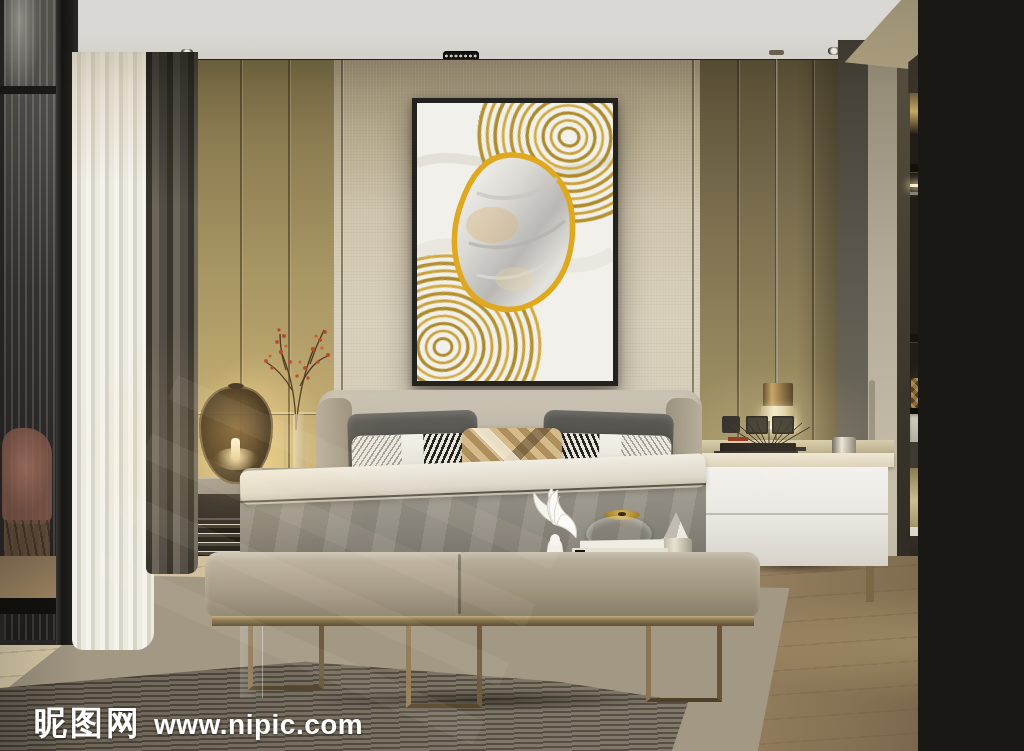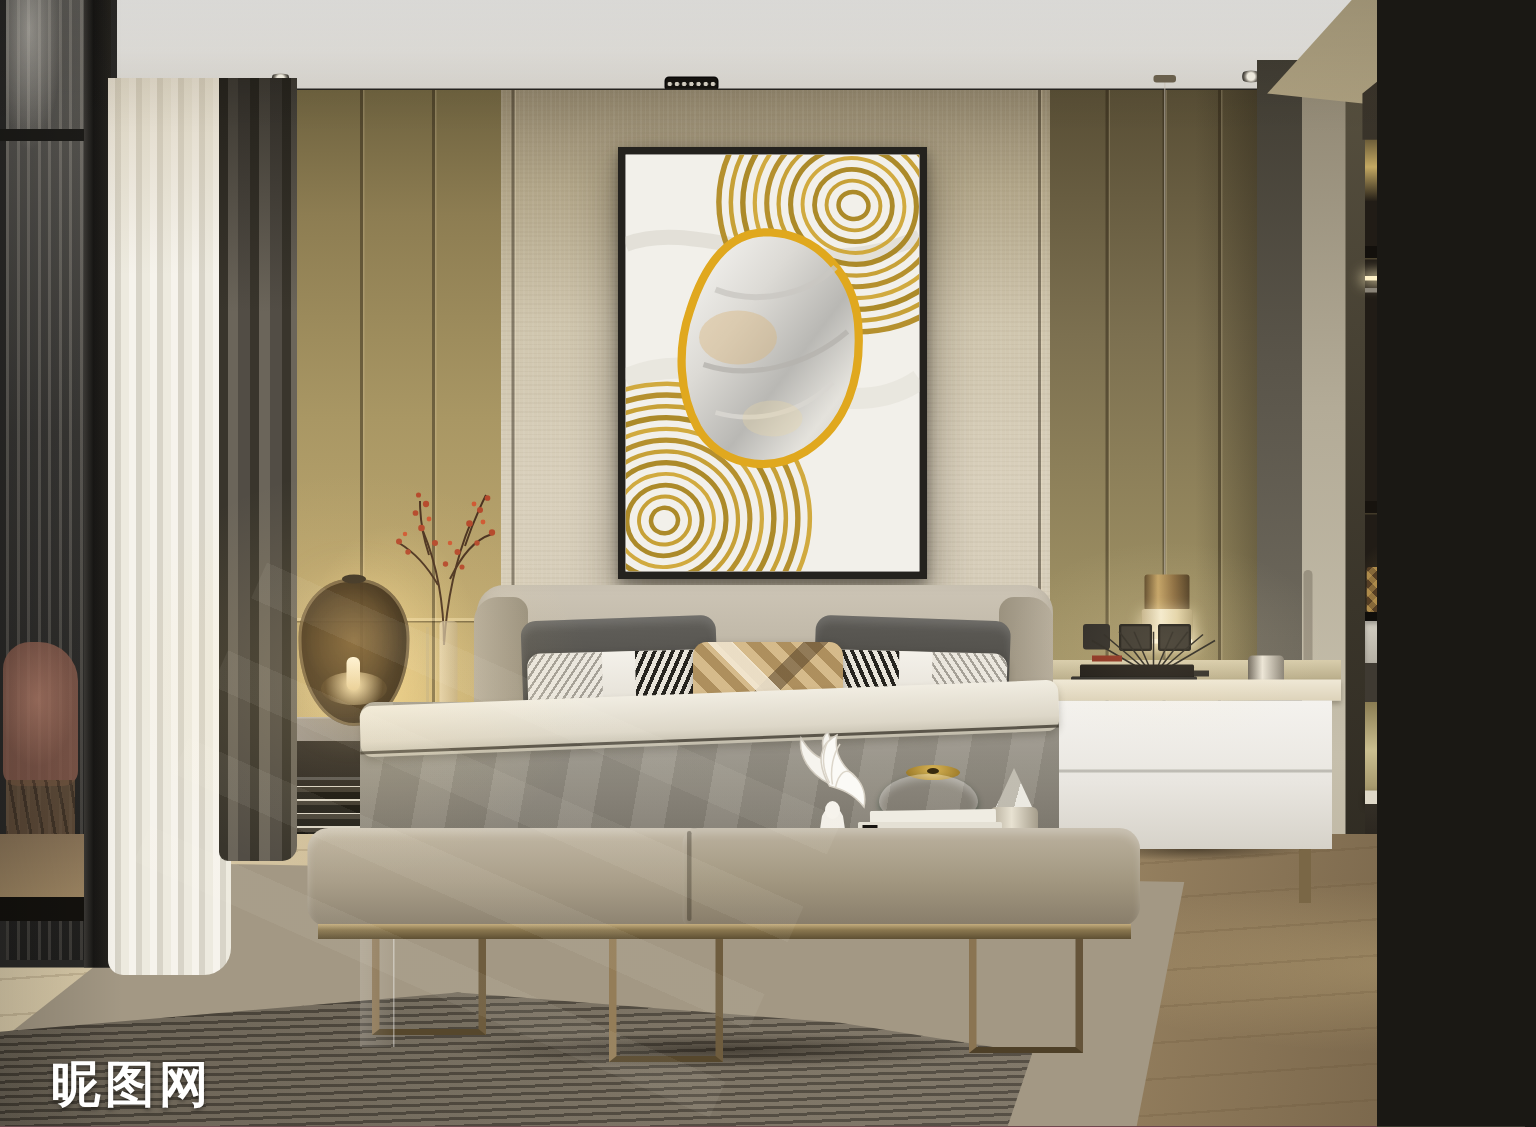--- a/index.html
+++ b/index.html
@@ -1,17 +1,17 @@
 <!DOCTYPE html>
 <html><head>
 <meta charset="utf-8">
 <style>
   html,body{margin:0;padding:0;background:#1a1814;}
   .scene{position:relative;width:918px;height:751px;overflow:hidden;
-         background:#ec4899;font-family:Liberation Sans, sans-serif;}
+         background:#8b5cf6;font-family:Liberation Sans, sans-serif;}
   .abs{position:absolute;}
 
   
   .ceiling{left:0;top:0;width:1024px;height:62px;
     background:linear-gradient(180deg,#f2f1ee 0%,#e9e7e2 55%,#d9d6cf 100%);}
   .ceiling-trim{left:192px;top:59px;width:660px;height:3px;background:#262420;}
   .downlight{border-radius:50%;
     background:radial-gradient(circle at 50% 50%,#f7f3e6 0 28%,#8a857a 45%,#3c3933 62%,transparent 70%);}
   .tracklight{background:#15130f;border-radius:3px;
     background-image:radial-gradient(circle 1.6px at 2.5px 50%,#d8d3c6 1.3px,transparent 1.7px);
@@ -405,15 +405,16 @@
       background:
        radial-gradient(22% 26% at 23% 60%,rgba(255,224,150,.16),transparent 70%),
        radial-gradient(14% 12% at 76% 57%,rgba(255,235,190,.14),transparent 75%),
        linear-gradient(180deg,rgba(0,0,0,.10),transparent 12%),
        linear-gradient(90deg,rgba(0,0,0,.16),transparent 8%);"></div>
   <div class="abs" style="left:120px;top:430px;width:420px;height:240px;pointer-events:none;transform:rotate(24deg);
       background:repeating-linear-gradient(0deg,rgba(255,250,235,.06) 0 26px,transparent 26px 64px);"></div>
 
   <div class="abs wm-left">
     <span class="wm-logo">昵图网</span>
+    <span class="wm-url">www.nipic.com</span>
   </div>
 
 </div>
 
 </body></html>

